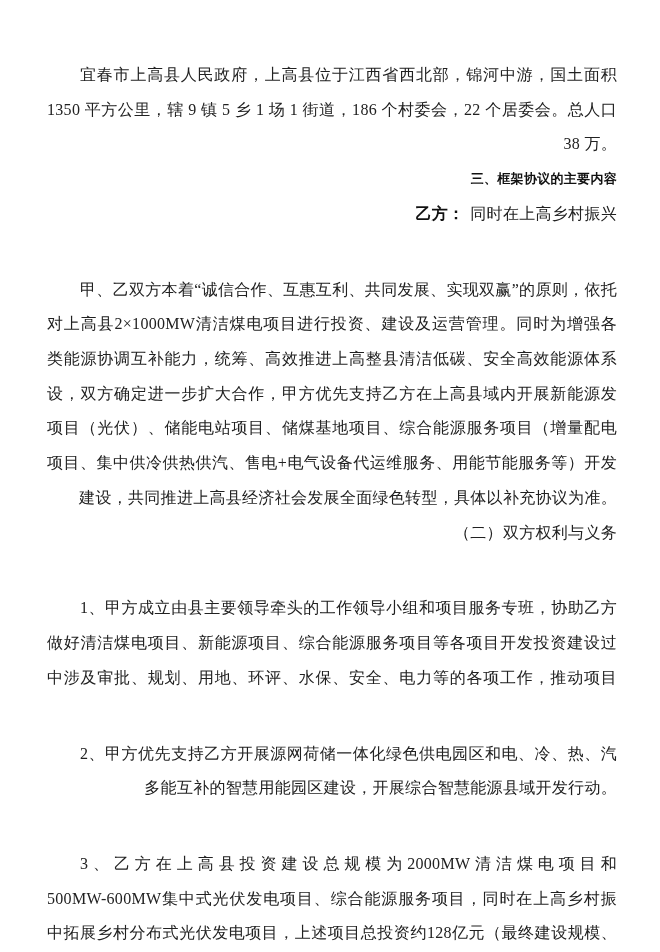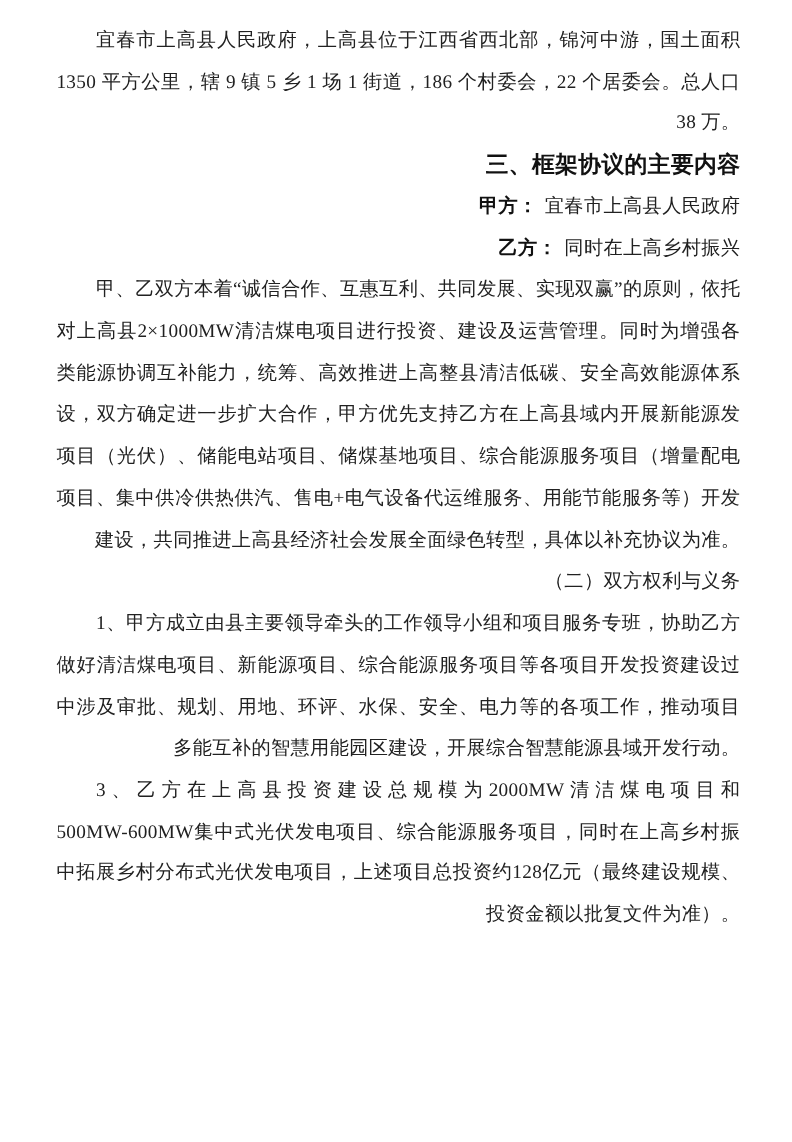--- a/index.html
+++ b/index.html
@@ -33,57 +33,57 @@
   }
   
   .line.j {
     text-align: justify;
     text-align-last: justify;
     text-justify: inter-character;
     white-space: normal;
   }
   
   .line.ind { padding-left: 33px; }
-  .line.j.ind { padding-left: 0; text-indent: 33px; }
+  .line.j.ind { padding-left: 0; text-indent: 33px; margin-top: 41px; }
   
   .line.hd {
     font-weight: 700;
     font-family: "Liberation Sans", "DejaVu Sans", sans-serif;
-    font-size: 19px;
+    font-size: 13px;
     color: #111111;
   }
   
   .pfx {
     font-weight: 700;
     font-family: "Liberation Sans", "DejaVu Sans", sans-serif;
     color: #111111;
     margin-right: 6px;
   }
 </style>
 </head>
 <body>
 
 <div class="page">
   <div class="doc" id="doc">
       <div class="line j ind">宜春市上高县人民政府，上高县位于江西省西北部，锦河中游，国土面积</div>
       <div class="line j">1350 平方公里，辖 9 镇 5 乡 1 场 1 街道，186 个村委会，22 个居委会。总人口</div>
       <div class="line">38 万。</div>
       <div class="line ind hd">三、框架协议的主要内容</div>
-      <div class="line ind"><span class="pfx">甲方：</span><span>宜春市上高县人民政府</span></div>
       <div class="line ind"><span class="pfx">乙方：</span><span>同时在上高乡村振兴</span></div>
       <div class="line j ind">甲、乙双方本着“诚信合作、互惠互利、共同发展、实现双赢”的原则，依托</div>
       <div class="line j">对上高县2×1000MW清洁煤电项目进行投资、建设及运营管理。同时为增强各</div>
       <div class="line j">类能源协调互补能力，统筹、高效推进上高整县清洁低碳、安全高效能源体系建</div>
       <div class="line j">设，双方确定进一步扩大合作，甲方优先支持乙方在上高县域内开展新能源发电</div>
       <div class="line j">项目（光伏）、储能电站项目、储煤基地项目、综合能源服务项目（增量配电网</div>
       <div class="line j">项目、集中供冷供热供汽、售电+电气设备代运维服务、用能节能服务等）开发</div>
       <div class="line">建设，共同推进上高县经济社会发展全面绿色转型，具体以补充协议为准。</div>
       <div class="line ind">（二）双方权利与义务</div>
       <div class="line j ind">1、甲方成立由县主要领导牵头的工作领导小组和项目服务专班，协助乙方</div>
       <div class="line j">做好清洁煤电项目、新能源项目、综合能源服务项目等各项目开发投资建设过程</div>
       <div class="line j">中涉及审批、规划、用地、环评、水保、安全、电力等的各项工作，推动项目尽</div>
+      <div class="line j ind">2、甲方优先支持乙方开展源网荷储一体化绿色供电园区和电、冷、热、汽</div>
       <div class="line">多能互补的智慧用能园区建设，开展综合智慧能源县域开发行动。</div>
       <div class="line j ind">3、乙方在上高县投资建设总规模为2000MW清洁煤电项目和</div>
       <div class="line j">500MW-600MW集中式光伏发电项目、综合能源服务项目，同时在上高乡村振兴</div>
       <div class="line j">中拓展乡村分布式光伏发电项目，上述项目总投资约128亿元（最终建设规模、</div>
       <div class="line">投资金额以批复文件为准）。</div>
     </div>
 </div>
 
 </body></html>

